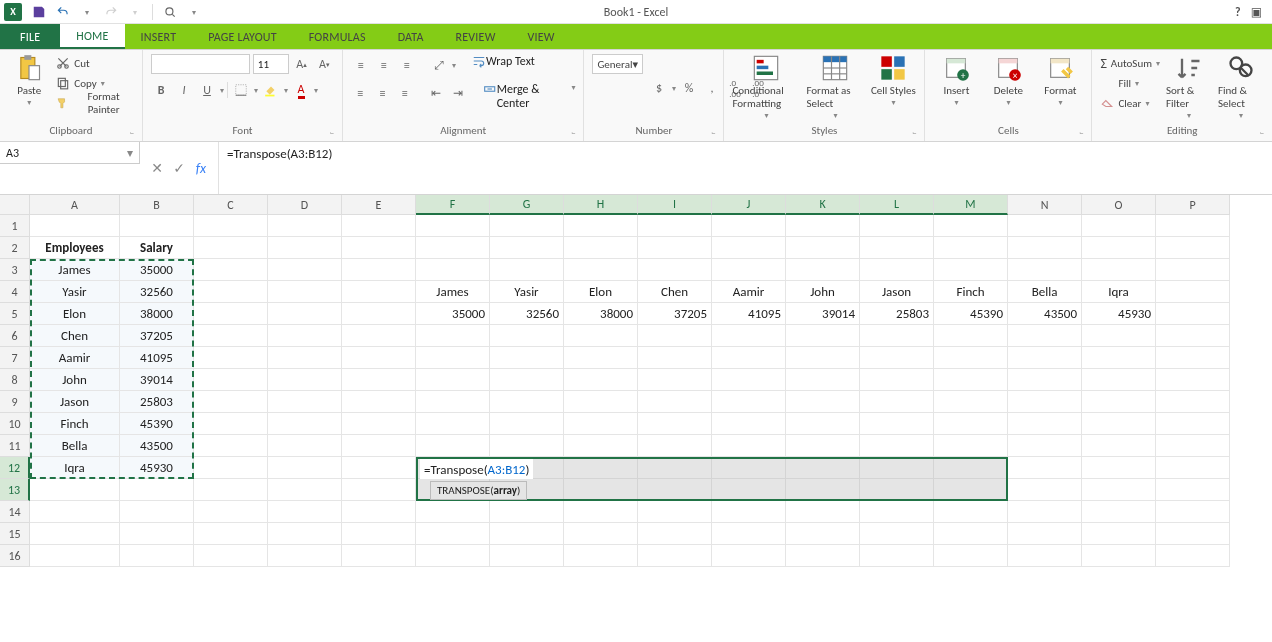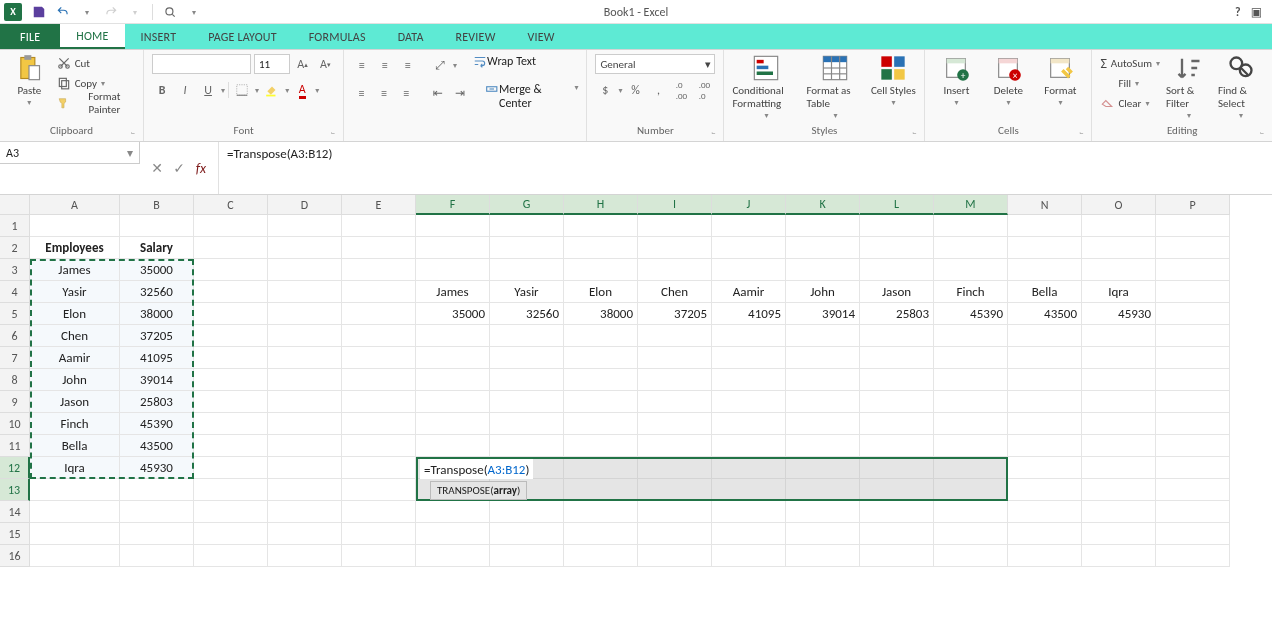--- a/index.html
+++ b/index.html
@@ -8,21 +8,21 @@
   
   .titlebar { height: 24px; display: flex; align-items: center; background: #fff; border-bottom: 1px solid #e1e1e1; position: relative; }
   .titlebar .qat { display: flex; align-items: center; gap: 2px; padding-left: 4px; }
   .qat-btn { width: 22px; height: 22px; display: flex; align-items: center; justify-content: center; color: #444; }
   .qat-btn svg { width: 14px; height: 14px; }
   .excel-icon { width: 18px; height: 18px; background: #217346; color: #fff; display: flex; align-items: center; justify-content: center; font-size: 10px; font-weight: bold; border-radius: 2px; margin-right: 4px; }
   .titlebar .title { position: absolute; left: 50%; transform: translateX(-50%); font-size: 12px; color: #555; }
   .titlebar .right { margin-left: auto; display: flex; gap: 10px; padding-right: 10px; color: #555; }
 
   
-  .ribbon-tabs { height: 26px; display: flex; align-items: stretch; background: #5eead4; border-bottom: 1px solid #d4d4d4; }
+  .ribbon-tabs { height: 26px; display: flex; align-items: stretch; background: #84cc16; border-bottom: 1px solid #d4d4d4; }
   .ribbon-tab { padding: 0 16px; display: flex; align-items: center; font-size: 12px; color: #444; text-transform: uppercase; letter-spacing: 0.2px; cursor: default; }
   .ribbon-tab.file { background: #217346; color: #fff; padding: 0 20px; }
   .ribbon-tab.active { color: #217346; border-bottom: 2px solid #217346; background: #fff; }
 
   
   .ribbon { height: 92px; background: #f9f9f9; border-bottom: 1px solid #d4d4d4; display: flex; }
   .group { border-right: 1px solid #e1e1e1; padding: 4px 8px 0 8px; display: flex; flex-direction: column; justify-content: space-between; }
   .group-body { display: flex; align-items: flex-start; gap: 6px; flex: 1; }
   .group-label { text-align: center; font-size: 11px; color: #666; padding: 2px 0 4px 0; position: relative; }
   .group-label::after { content: "⌐"; position:absolute; right: 0px; bottom: 2px; font-size: 8px; color:#888; transform: rotate(180deg) scaleX(-1);}
@@ -36,21 +36,21 @@
   .iconrow { display:flex; gap:3px; align-items:center;}
   .iconbtn { width:20px; height:20px; display:flex; align-items:center; justify-content:center; color:#666; }
   .dd { font-size:8px; color:#888; }
 
   
   .formula-area { display:flex; border-bottom:1px solid #d4d4d4;}
   .namebox-wrap { width:140px; display:flex;}
   .namebox { flex:1; height:22px; border:1px solid #ccc; border-top:none; border-left:none; font-size:12px; padding:0 6px; background:#fff; display:flex; align-items:center;}
   .namebox .dd2 { margin-left:auto; color:#888;}
   .fxbtns { display:flex; align-items:center; gap:4px; padding:0 8px; border-right:1px solid #e1e1e1;}
-  .fxbtns span { width:18px; text-align:center; color:#7f1d1d; font-size:14px;}
+  .fxbtns span { width:18px; text-align:center; color:#3b82f6; font-size:14px;}
   .formula-bar { flex:1; height:52px; background:#fff; padding:4px 8px; font-size:13px; font-family:Calibri,sans-serif; color:#222;}
 
   
   .grid-wrap { display:flex; flex-direction:column; }
   .colheaders { display:flex; height:20px;}
   .corner { width:30px; border:1px solid #ddd; border-left:none; border-top:none; background:#f3f3f3;}
   .colh { border-right:1px solid #ddd; border-bottom:1px solid #ddd; background:#f3f3f3; text-align:center; font-size:12px; color:#555; display:flex; align-items:center; justify-content:center;}
   .colh.sel { background:#d6e8d6; color:#217346; border-bottom:2px solid #217346;}
   .rows { display:flex; flex-direction:column;}
   .row { display:flex; height:22px;}
@@ -236,24 +236,25 @@
         <div class="row">
             <svg class="smicon" viewBox="0 0 24 24" fill="none" stroke="#2a72b5" stroke-width="2">
               <rect x="3" y="8" width="18" height="8"></rect>
               <path d="M8 12h8"></path>
             </svg>
             <span>Merge &amp; Center</span> 
             <span class="dd">▾</span>
           </div>
       </div>
     </div>
+    <div class="group-label">Alignment</div>
   </div>
 
   <div class="group" style="width:140px;">
-    <div class="group-body" style="flex-direction:column; gap:6px; align-items:stretch;">
+    <div class="group-body" style="flex-direction:row; gap:6px; align-items:stretch;">
       <div class="fontsel" style="width:120px;color:#444;">
           <span>General</span>
           <span class="dd2" style="margin-left:auto">▾</span>
         </div>
       <div class="iconrow">
         <div class="iconbtn">$</div>
           <span class="dd">▾</span>
         <div class="iconbtn">%</div>
         <div class="iconbtn">,</div>
         <div class="iconbtn" style="font-size:9px">.0<br>.00</div>
@@ -277,21 +278,21 @@
         </div>
       <div class="bigbtn" style="width:58px">
           <svg viewBox="0 0 24 24">
             <rect x="2" y="2" width="20" height="20" fill="#fff" stroke="#888"></rect>
             <rect x="2" y="2" width="20" height="5" fill="#2a72b5"></rect>
             <line x1="2" y1="12" x2="22" y2="12" stroke="#888"></line>
             <line x1="2" y1="17" x2="22" y2="17" stroke="#888"></line>
             <line x1="9" y1="2" x2="9" y2="22" stroke="#888"></line>
             <line x1="16" y1="2" x2="16" y2="22" stroke="#888"></line>
           </svg>
-          <span>Format as Table</span>
+          <span>Format as Select</span>
           <span class="dd">▾</span>
         </div>
       <div class="bigbtn" style="width:46px">
           <svg viewBox="0 0 24 24">
             <rect x="2" y="2" width="9" height="9" fill="#c00"></rect>
             <rect x="13" y="2" width="9" height="9" fill="#2a72b5"></rect>
             <rect x="2" y="13" width="9" height="9" fill="#217346"></rect>
             <rect x="13" y="13" width="9" height="9" fill="#f2c744"></rect>
           </svg>
           <span>Cell Styles</span>

